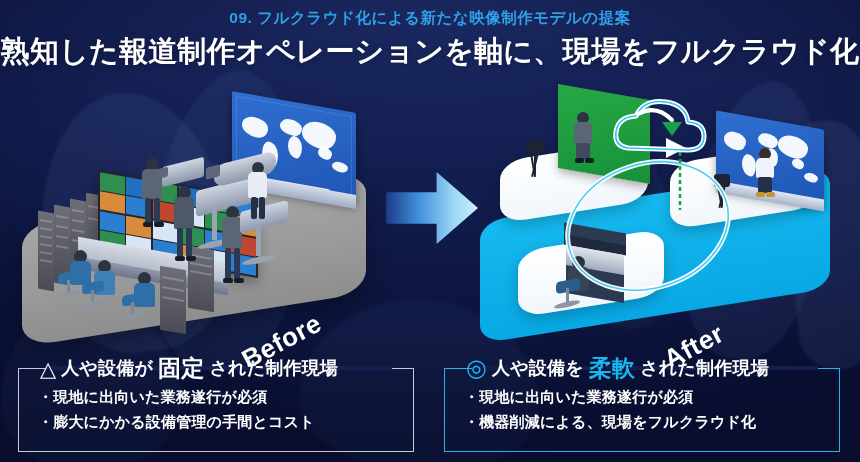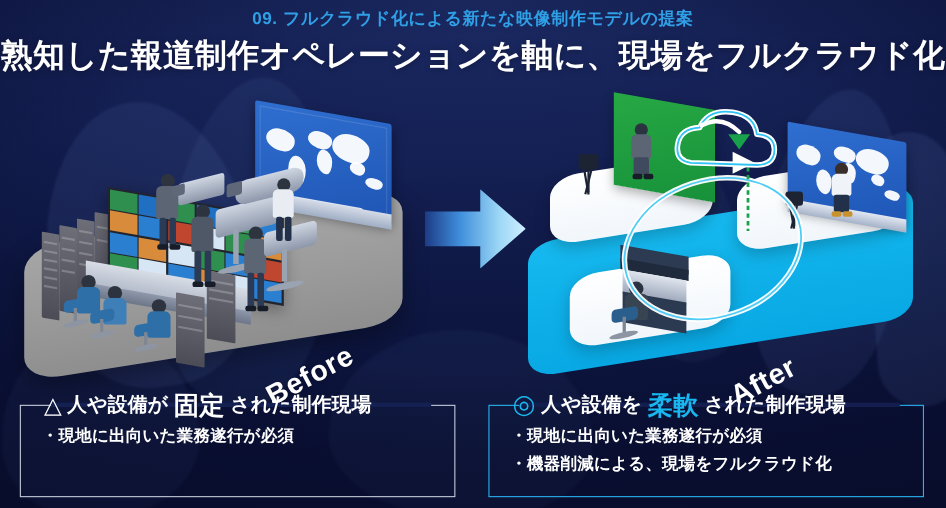--- a/index.html
+++ b/index.html
@@ -623,20 +623,21 @@
       <div class="border"></div>
       <div class="title-mask"></div>
       <div class="title">
         <span class="tri-glyph">△</span>
         <span class="t-main">人や設備が</span>
         <span class="t-em">固定</span>
         <span class="t-main">された制作現場</span>
       </div>
       <ul>
         <li>・現地に出向いた業務遂行が必須</li>
+        <li>・膨大にかかる設備管理の手間とコスト</li>
       </ul>
     </div>
 
     <div class="cap right">
       <div class="border"></div>
       <div class="title-mask"></div>
       <div class="title">
         <span class="circ-glyph">◎</span>
         <span class="t-main">人や設備を</span>
         <span class="t-em">柔軟</span>

